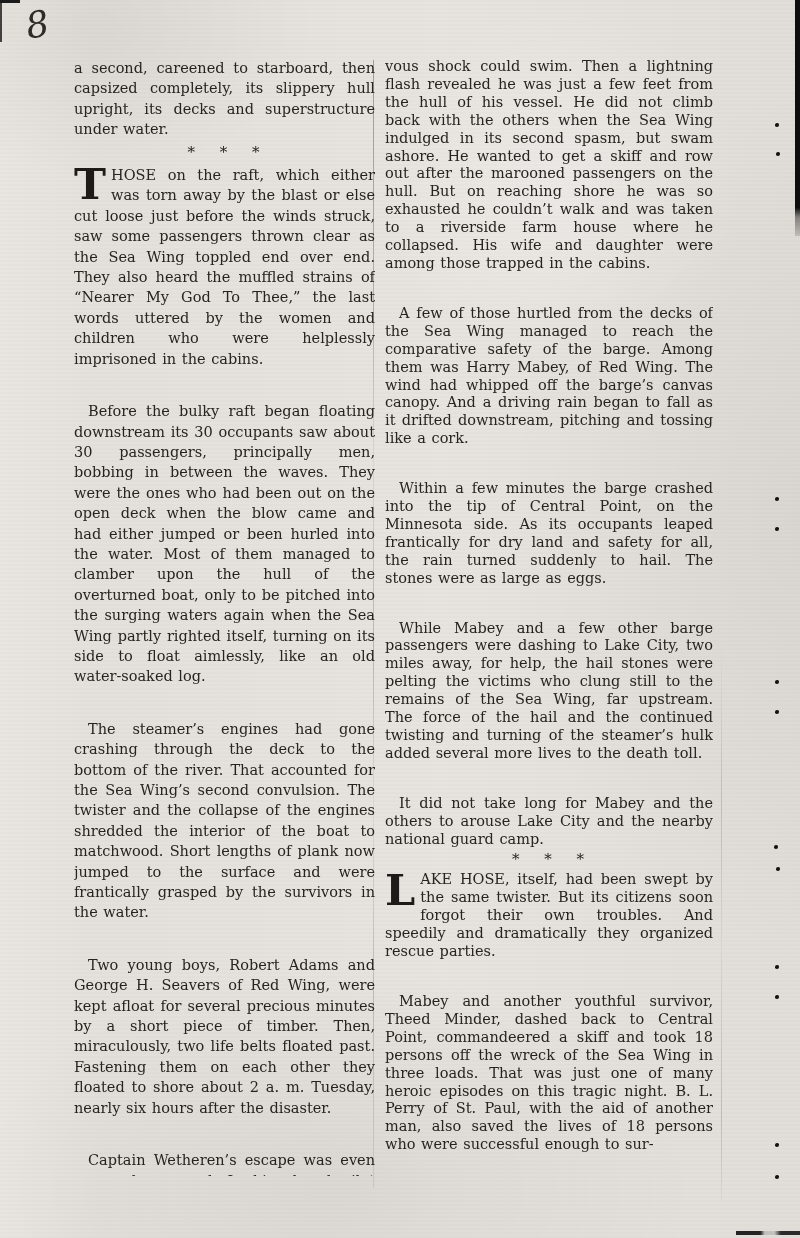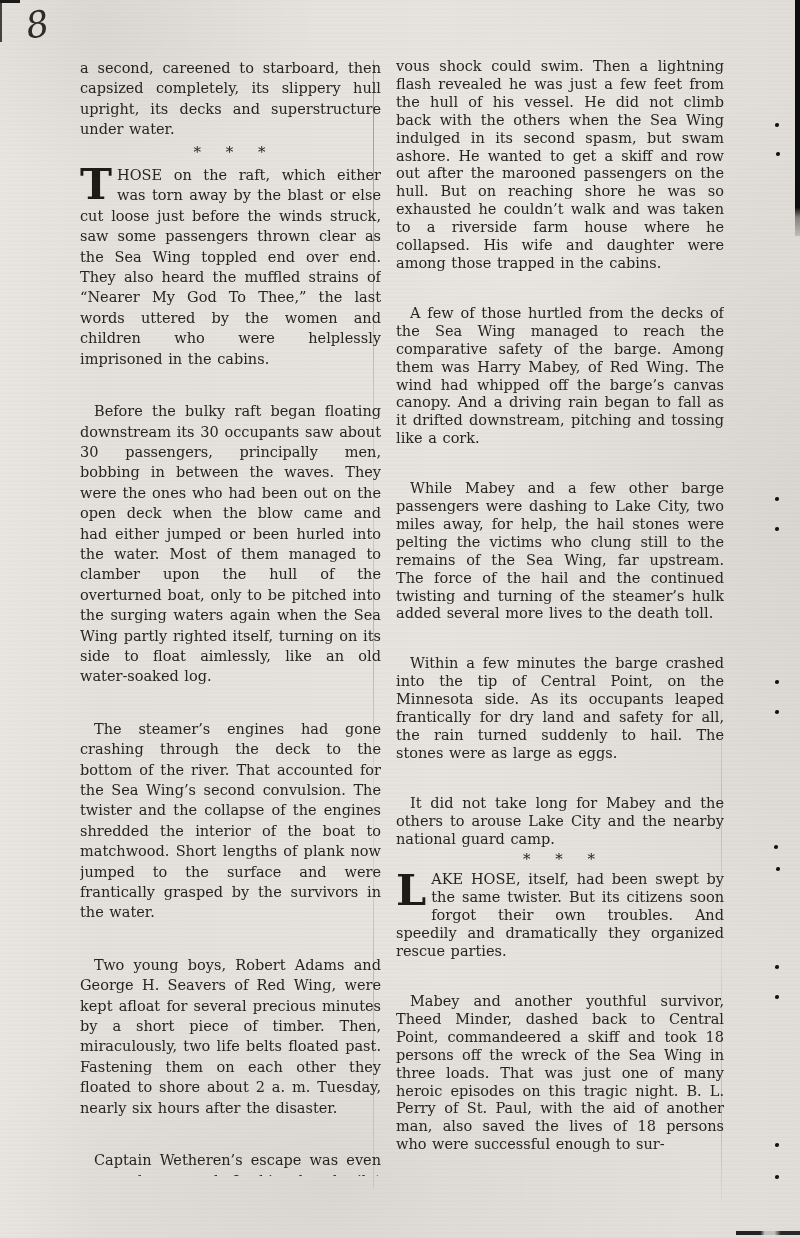--- a/index.html
+++ b/index.html
@@ -10,22 +10,22 @@
       radial-gradient(ellipse 320px 220px at 12% 2%, rgba(0,0,0,0.045), transparent 70%),
       radial-gradient(ellipse 420px 620px at 100% 42%, rgba(0,0,0,0.035), transparent 72%),
       radial-gradient(ellipse 520px 320px at 42% 96%, rgba(0,0,0,0.05), transparent 70%),
       radial-gradient(ellipse 260px 260px at 70% 15%, rgba(255,255,255,0.25), transparent 70%),
       repeating-linear-gradient(0deg, rgba(0,0,0,0.012) 0 2px, rgba(255,255,255,0.01) 2px 4px),
       linear-gradient(90deg,#e9e6e1 0%,#e4e1dc 12%,#e7e4df 55%,#e1ded9 100%);
     color:#272420;
   }
   .col{position:absolute;top:58px;overflow:hidden;}
   .col p{margin:0;text-align:justify;word-spacing:1px;}
-  .col-left{left:80px;width:301px;height:1118px;font-size:14.5px;line-height:20.4px;}
-  .col-right{left:396px;width:328px;height:1140px;font-size:14.5px;line-height:17.9px;}
+  .col-left{left:74px;width:301px;height:1118px;font-size:14.5px;line-height:20.4px;}
+  .col-right{left:385px;width:328px;height:1140px;font-size:14.5px;line-height:17.9px;}
   p.indent{text-indent:14px;margin-top:32px;}
   .sep{text-align:center;word-spacing:16px;padding:2px 0 3px 0;font-size:15px;letter-spacing:2px;}
   .dropcap{
     float:left;font-size:43px;line-height:33px;padding:3px 5px 0 0;
     font-weight:bold;color:#1d1a17;
   }
   .handwritten{
     position:absolute;left:26px;top:4px;font-size:36px;font-style:italic;
     transform:rotate(-10deg);color:#2d2b28;font-weight:normal;
   }
@@ -85,19 +85,19 @@
   <p class="indent">Before the bulky raft began floating downstream its 30 occupants saw about 30 passengers, principally men, bobbing in between the waves. They were the ones who had been out on the open deck when the blow came and had either jumped or been hurled into the water. Most of them managed to clamber upon the hull of the overturned boat, only to be pitched into the surging waters again when the Sea Wing partly righted itself, turning on its side to float aimlessly, like an old water-soaked log.</p>
   <p class="indent">The steamer’s engines had gone crashing through the deck to the bottom of the river. That accounted for the Sea Wing’s second convulsion. The twister and the collapse of the engines shredded the interior of the boat to matchwood. Short lengths of plank now jumped to the surface and were frantically grasped by the survivors in the water.</p>
   <p class="indent">Two young boys, Robert Adams and George H. Seavers of Red Wing, were kept afloat for several precious minutes by a short piece of timber. Then, miraculously, two life belts floated past. Fastening them on each other they floated to shore about 2 a. m. Tuesday, nearly six hours after the disaster.</p>
   <p class="indent">Captain Wetheren’s escape was even more phenomenal. In his closed pilot house he was carried beneath the water when the boat rolled over. He crashed a glass window, collapse out the small opening and propelled himself to the surface.</p>
   <p class="indent">He saw the raft, with its 30 or so passengers, was floating downstream faster than a man weakened by ner-</p>
 </div>
 
 <div class="col col-right">
   <p>vous shock could swim. Then a lightning flash revealed he was just a few feet from the hull of his vessel. He did not climb back with the others when the Sea Wing indulged in its second spasm, but swam ashore. He wanted to get a skiff and row out after the marooned passengers on the hull. But on reaching shore he was so exhausted he couldn’t walk and was taken to a riverside farm house where he collapsed. His wife and daughter were among those trapped in the cabins.</p>
   <p class="indent">A few of those hurtled from the decks of the Sea Wing managed to reach the comparative safety of the barge. Among them was Harry Mabey, of Red Wing. The wind had whipped off the barge’s canvas canopy. And a driving rain began to fall as it drifted downstream, pitching and tossing like a cork.</p>
+  <p class="indent">Within a few minutes the barge crashed into the tip of Central Point, on the Minnesota side. As its occupants leaped frantically for dry land and safety for all, the rain turned suddenly to hail. The stones were as large as eggs.</p>
   <p class="indent">While Mabey and a few other barge passengers were dashing to Lake City, two miles away, for help, the hail stones were pelting the victims who clung still to the remains of the Sea Wing, far upstream. The force of the hail and the continued twisting and turning of the steamer’s hulk added several more lives to the death toll.</p>
-  <p class="indent">Within a few minutes the barge crashed into the tip of Central Point, on the Minnesota side. As its occupants leaped frantically for dry land and safety for all, the rain turned suddenly to hail. The stones were as large as eggs.</p>
   <p class="indent">It did not take long for Mabey and the others to arouse Lake City and the nearby national guard camp.</p>
   <div class="sep">* * *</div>
   <p><span class="dropcap">L</span><span>AKE HOSE,</span><span> itself, had been swept by the same twister. But its citizens soon forgot their own troubles. And speedily and dramatically they organized rescue parties.</span></p>
   <p class="indent">Mabey and another youthful survivor, Theed Minder, dashed back to Central Point, commandeered a skiff and took 18 persons off the wreck of the Sea Wing in three loads. That was just one of many heroic episodes on this tragic night. B. L. Perry of St. Paul, with the aid of another man, also saved the lives of 18 persons who were successful enough to sur-</p>
 </div>
 
 </body></html>

